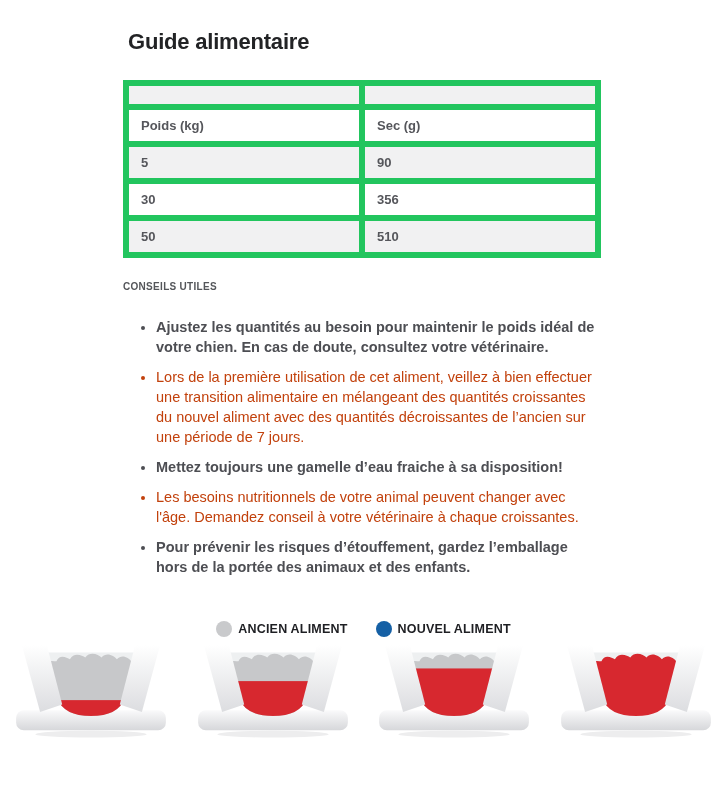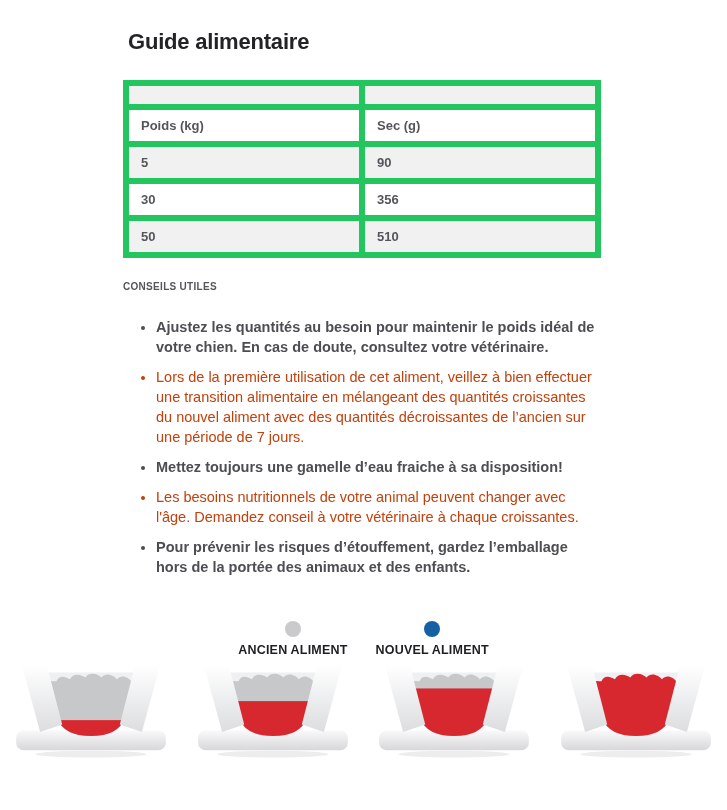--- a/index.html
+++ b/index.html
@@ -33,21 +33,21 @@
     margin:25px 0 0 0;padding-left:33px;
   }
   ul.tips li{
     font-size:14.5px;line-height:1.38;margin-bottom:10px;color:#c2410c;
   }
   ul.tips li.bold{font-weight:bold;color:#4d4e53;}
   .legend{
     margin-top:44px;width:727px;
     display:flex;justify-content:center;align-items:center;gap:28px;
   }
-  .legend-item{display:flex;align-items:center;gap:6px;flex-direction:column;}
+  .legend-item{display:flex;align-items:center;gap:6px;}
   .legend-dot{
     width:16px;height:16px;border-radius:50%;display:inline-block;flex:0 0 auto;
   }
   .legend-label{
     font-size:12.5px;font-weight:bold;color:#1e1f23;letter-spacing:0.2px;
   }
   .bowls{
     margin-top:6px;width:727px;
     display:flex;justify-content:space-around;align-items:flex-end;
   }

